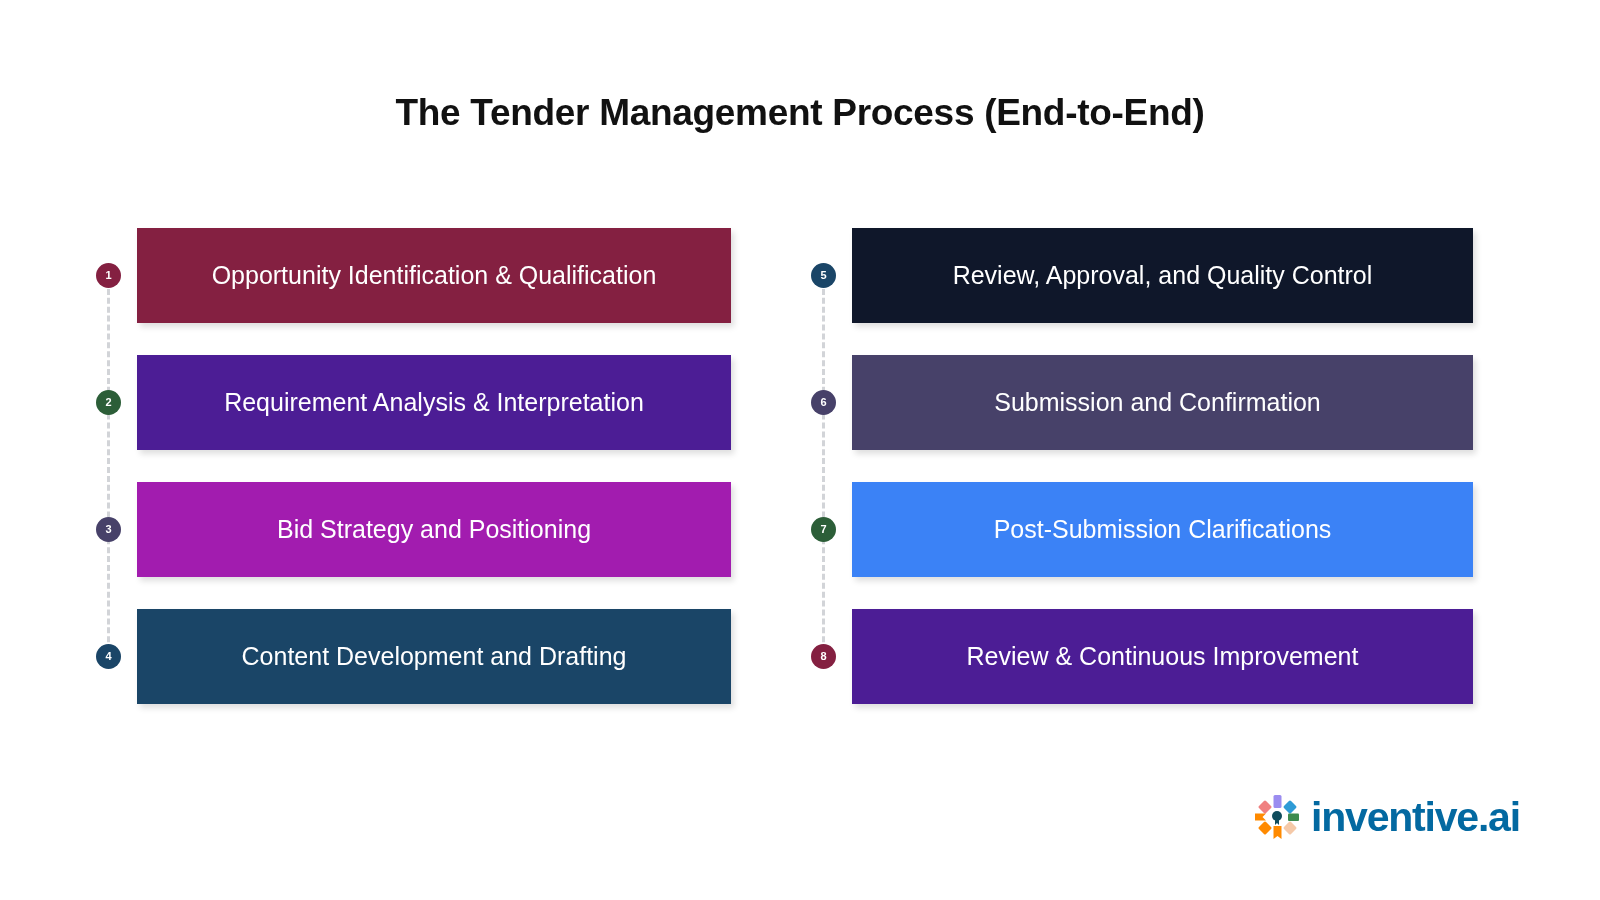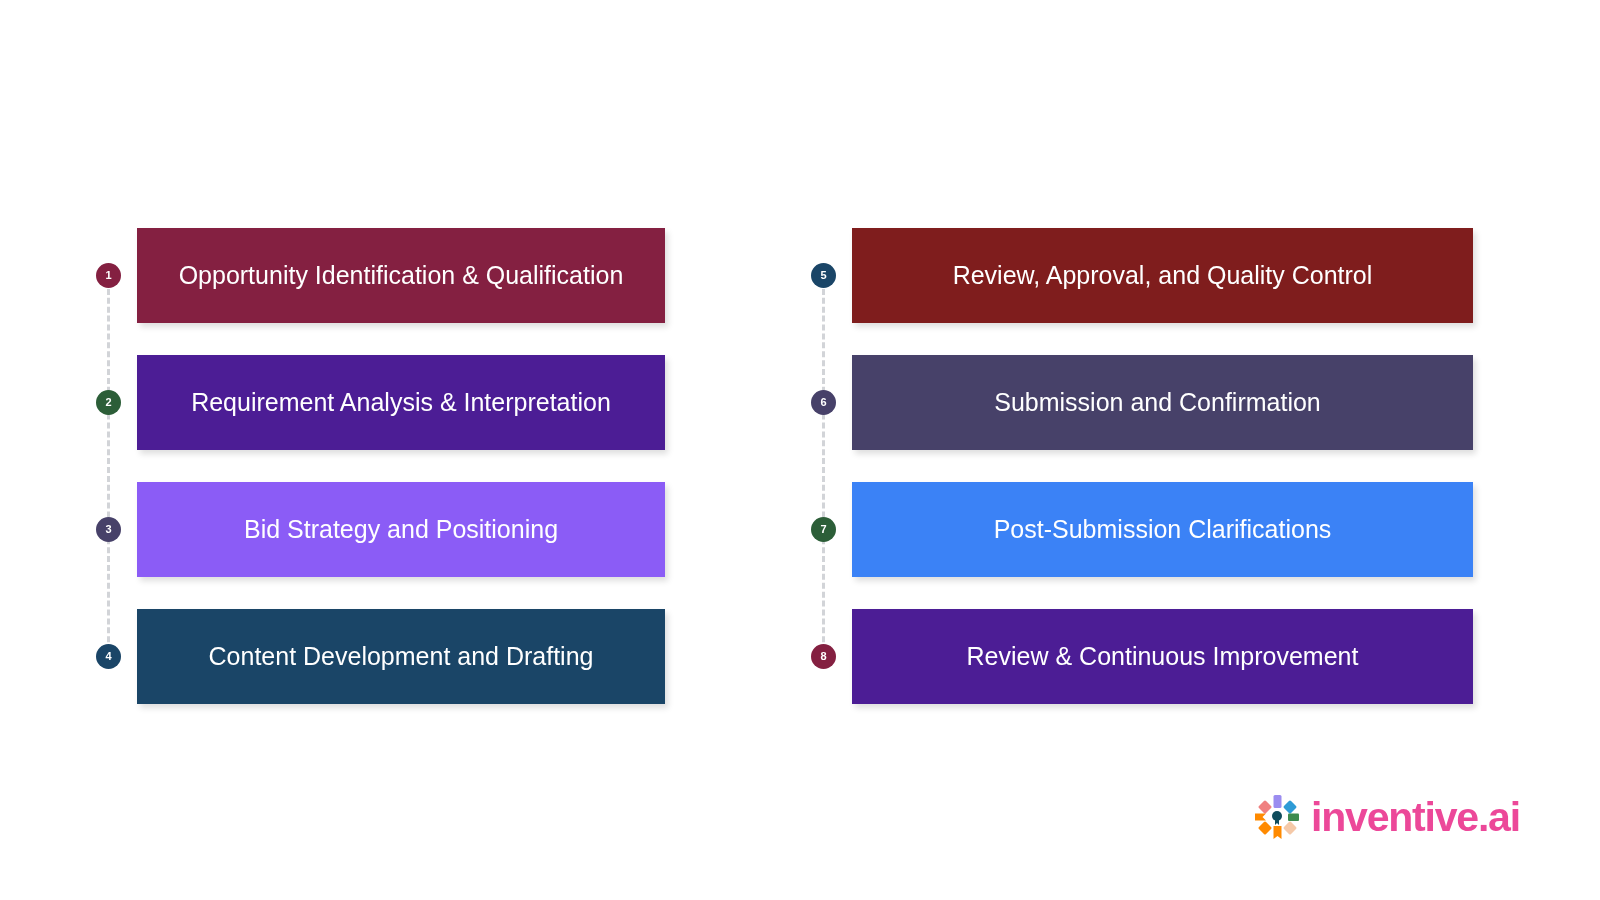--- a/index.html
+++ b/index.html
@@ -87,77 +87,78 @@
     align-items: center;
     justify-content: center;
     color: #ffffff;
     font-size: 25px;
     font-weight: 500;
     text-align: center;
     padding: 0 18px;
     box-shadow: 3px 4px 6px rgba(0,0,0,0.13);
     white-space: nowrap;
   }
-  .column.left  .bar { width: 528px; }
+  .column.left  .bar { width: 594px; }
   .column.right .bar { width: 621px; }
 
   
   .logo {
     position: absolute;
     left: 1253px;
     top: 793px;
     display: flex;
     align-items: center;
     gap: 10px;
   }
   .logo-mark { width: 48px; height: 48px; display: block; }
   .logo-text {
     font-size: 41px;
     font-weight: bold;
-    color: #ec4899;
+    color: #0369a1;
     letter-spacing: -1.2px;
     line-height: 1;
   }
 </style>
 </head>
 <body>
 
 <div class="canvas">
 
+  <div class="title">The Tender Management Process (End-to-End)</div>
 
   <div class="column left">
     <div class="connector"></div>
 
     <div class="step">
       <div class="badge" style="background:#842041;">1</div>
       <div class="bar" style="background:#842041;">Opportunity Identification &amp; Qualification</div>
     </div>
 
     <div class="step">
       <div class="badge" style="background:#2c5e38;">2</div>
       <div class="bar" style="background:#4c1d95;">Requirement Analysis &amp; Interpretation</div>
     </div>
 
     <div class="step">
       <div class="badge" style="background:#474169;">3</div>
-      <div class="bar" style="background:#8b5cf6;">Bid Strategy and Positioning</div>
+      <div class="bar" style="background:#a21caf;">Bid Strategy and Positioning</div>
     </div>
 
     <div class="step">
       <div class="badge" style="background:#1a4567;">4</div>
       <div class="bar" style="background:#1a4567;">Content Development and Drafting</div>
     </div>
   </div>
 
   <div class="column right">
     <div class="connector"></div>
 
     <div class="step">
       <div class="badge" style="background:#1a4567;">5</div>
-      <div class="bar" style="background:#7f1d1d;">Review, Approval, and Quality Control</div>
+      <div class="bar" style="background:#0f172a;">Review, Approval, and Quality Control</div>
     </div>
 
     <div class="step">
       <div class="badge" style="background:#474169;">6</div>
       <div class="bar" style="background:#474169;padding-left:8px;">Submission and Confirmation</div>
     </div>
 
     <div class="step">
       <div class="badge" style="background:#2c5e38;">7</div>
       <div class="bar" style="background:#3b82f6;">Post-Submission Clarifications</div>

